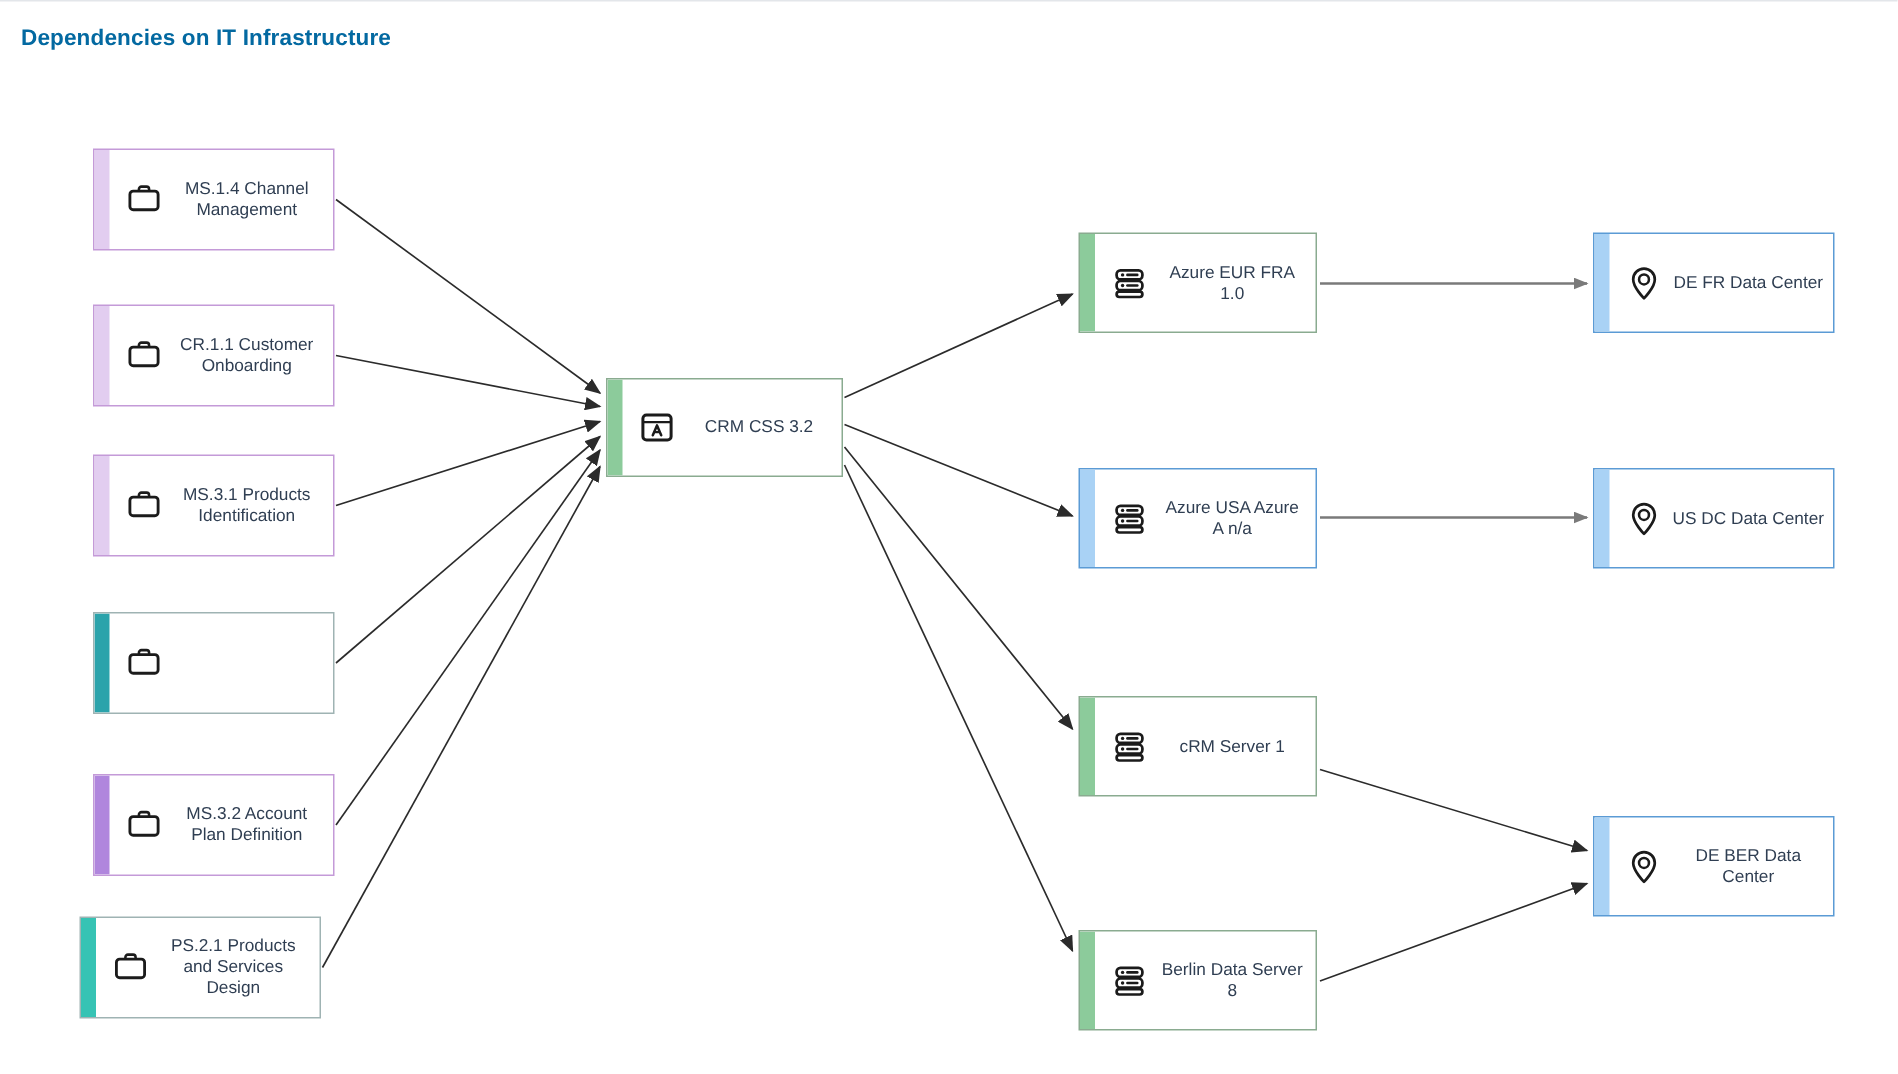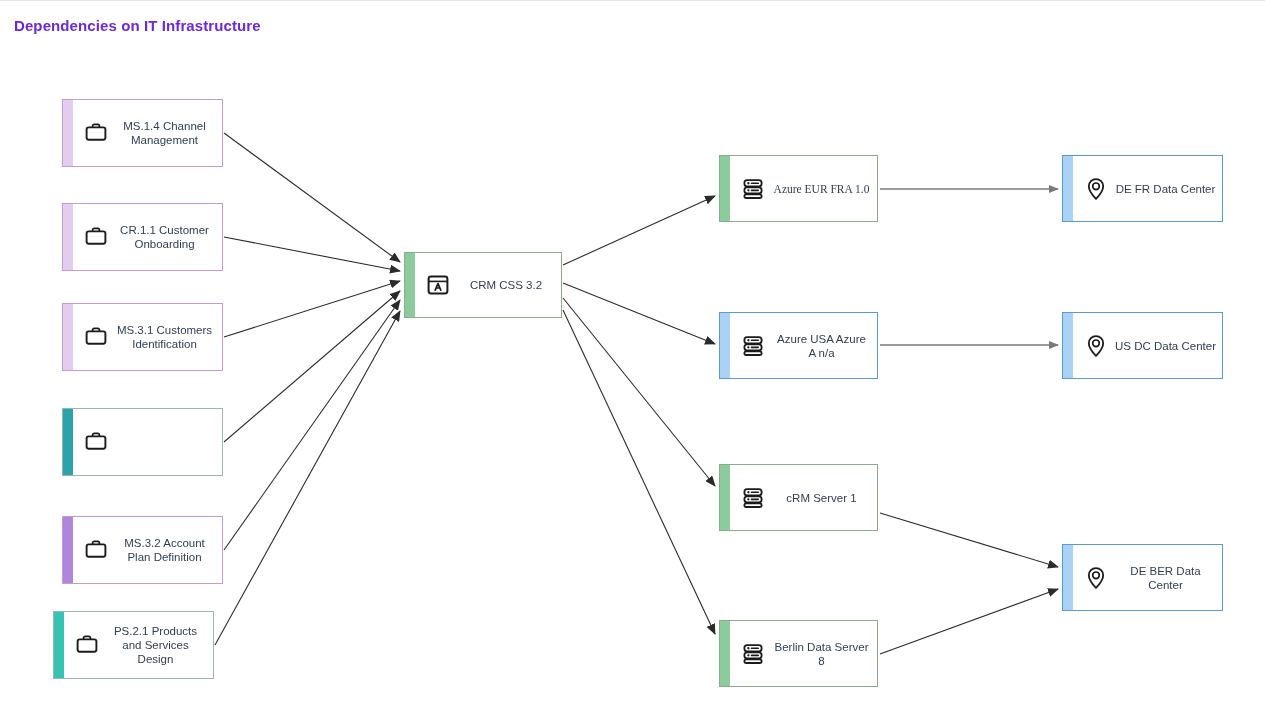--- a/index.html
+++ b/index.html
@@ -28,21 +28,21 @@
     width: 1265px;
     height: 1px;
     background: #e3e6ea;
   }
   #page-title {
     position: absolute;
     left: 14px;
     top: 17px;
     font-size: 15px;
     font-weight: bold;
-    color: #6d28d9;
+    color: #0369a1;
     letter-spacing: 0.1px;
     white-space: nowrap;
   }
   #edge-layer {
     position: absolute;
     left: 0; top: 0;
     width: 1265px;
     height: 716px;
     pointer-events: none;
   }
@@ -145,21 +145,21 @@
         <div class="node-label">CR.1.1 Customer Onboarding</div>
       </div>
       <div class="node capability" style="left: 62px; top: 303px; width: 161px; height: 68px; border: 1px solid rgb(196, 154, 216);">
         <div class="accent" style="background: rgb(226, 205, 240);"></div>
         <div class="node-icon">
           <svg width="26" height="26" viewBox="0 0 26 26">
             <path d="M9.6 7.2 v-1.1 a1.7 1.7 0 0 1 1.7 -1.7 h3.4 a1.7 1.7 0 0 1 1.7 1.7 v1.1" fill="none" stroke="#1b1b1b" stroke-width="1.7" stroke-linecap="round"></path>
             <rect x="3.6" y="7.4" width="18.8" height="12.4" rx="2.2" ry="2.2" fill="none" stroke="#1b1b1b" stroke-width="1.9"></rect>
           </svg>
         </div>
-        <div class="node-label">MS.3.1 Customers Identification</div>
+        <div class="node-label">MS.3.1 Products Identification</div>
       </div>
       <div class="node capability" style="left: 62px; top: 408px; width: 161px; height: 68px; border: 1px solid rgb(159, 179, 179);">
         <div class="accent" style="background: rgb(43, 163, 171);"></div>
         <div class="node-icon">
           <svg width="26" height="26" viewBox="0 0 26 26">
             <path d="M9.6 7.2 v-1.1 a1.7 1.7 0 0 1 1.7 -1.7 h3.4 a1.7 1.7 0 0 1 1.7 1.7 v1.1" fill="none" stroke="#1b1b1b" stroke-width="1.7" stroke-linecap="round"></path>
             <rect x="3.6" y="7.4" width="18.8" height="12.4" rx="2.2" ry="2.2" fill="none" stroke="#1b1b1b" stroke-width="1.9"></rect>
           </svg>
         </div>
       </div>
@@ -188,21 +188,21 @@
         <div class="node-icon">
           <svg width="24" height="24" viewBox="0 0 24 24">
             <rect x="2.6" y="3.6" width="18.8" height="16.8" rx="2.4" ry="2.4" fill="none" stroke="#1b1b1b" stroke-width="2"></rect>
             <line x1="2.6" y1="8.4" x2="21.4" y2="8.4" stroke="#1b1b1b" stroke-width="1.6"></line>
             <path d="M9.2 17.2 L12 10.6 L14.8 17.2" fill="none" stroke="#1b1b1b" stroke-width="1.7" stroke-linejoin="round" stroke-linecap="round"></path>
             <line x1="10.3" y1="15.0" x2="13.7" y2="15.0" stroke="#1b1b1b" stroke-width="1.5"></line>
           </svg>
         </div>
         <div class="node-label">CRM CSS 3.2</div>
       </div>
-      <div class="node server" style="left: 719px; top: 155px; width: 159px; height: 67px; border: 1px solid rgb(138, 171, 144); font-family: Liberation Serif, serif;">
+      <div class="node server" style="left: 719px; top: 155px; width: 159px; height: 67px; border: 1px solid rgb(138, 171, 144);">
         <div class="accent" style="background: rgb(140, 203, 155);"></div>
         <div class="node-icon">
           <svg width="26" height="26" viewBox="0 0 26 26">
             <rect x="4.4" y="4.2" width="17.2" height="6.1" rx="2.6" ry="2.6" fill="none" stroke="#1b1b1b" stroke-width="1.8"></rect>
             <rect x="4.4" y="11.3" width="17.2" height="6.1" rx="2.6" ry="2.6" fill="none" stroke="#1b1b1b" stroke-width="1.8"></rect>
             <rect x="4.4" y="18.4" width="17.2" height="3.6" rx="1.8" ry="1.8" fill="none" stroke="#1b1b1b" stroke-width="1.8"></rect>
             <circle cx="8.4" cy="7.25" r="1.15" fill="#1b1b1b"></circle>
             <line x1="11.6" y1="7.25" x2="18.2" y2="7.25" stroke="#1b1b1b" stroke-width="1.7" stroke-linecap="round"></line>
             <circle cx="8.4" cy="14.35" r="1.15" fill="#1b1b1b"></circle>
             <line x1="11.6" y1="14.35" x2="18.2" y2="14.35" stroke="#1b1b1b" stroke-width="1.7" stroke-linecap="round"></line>

